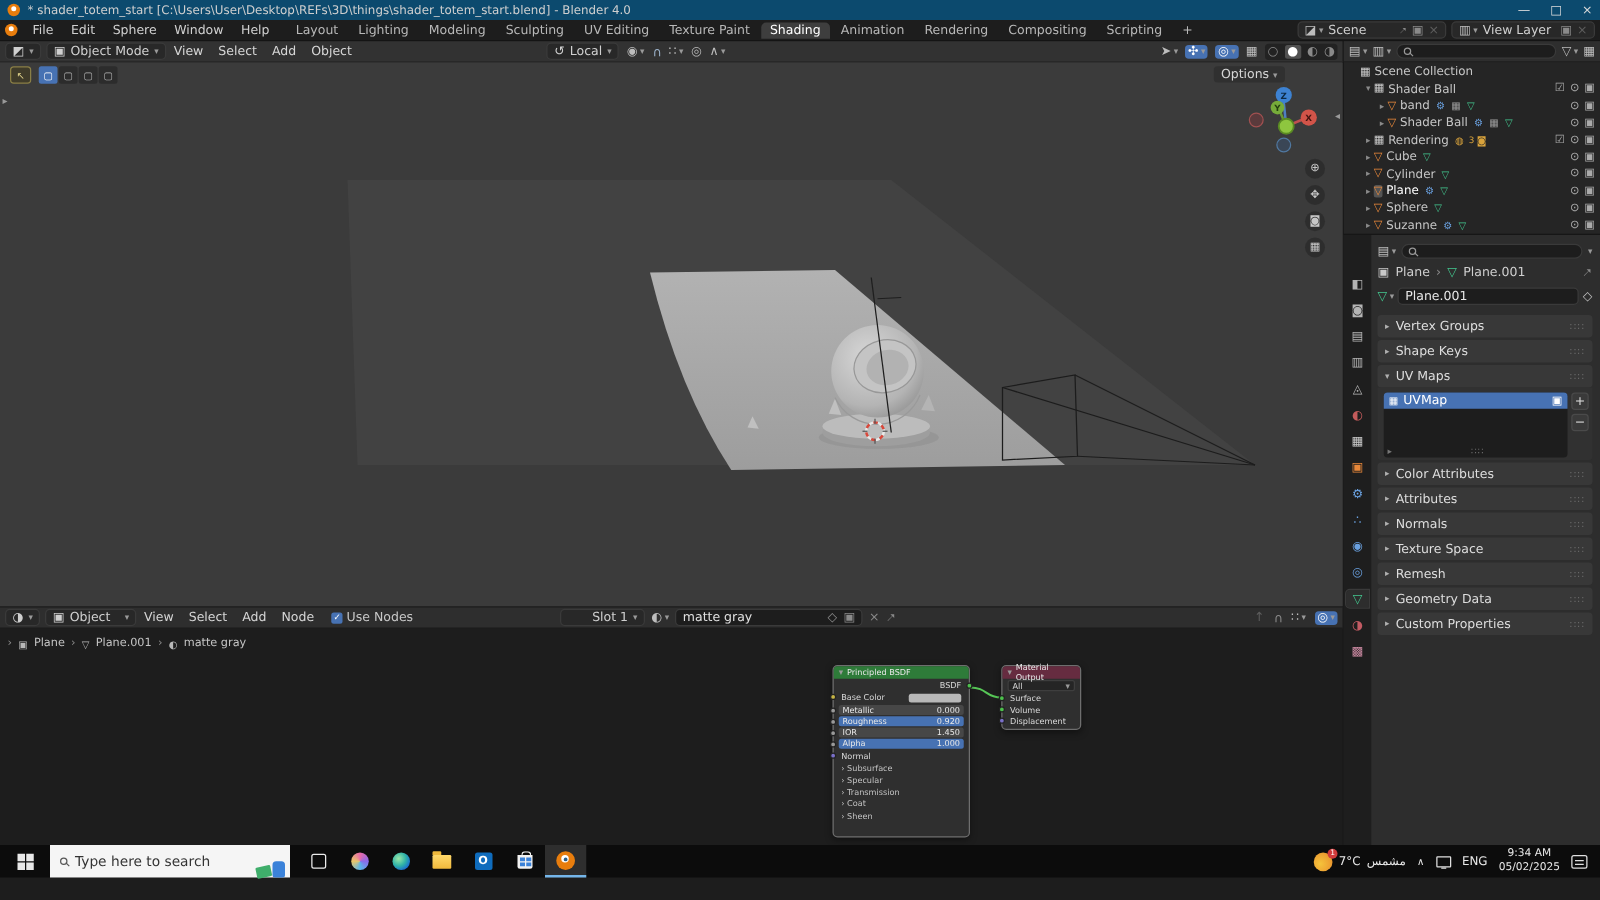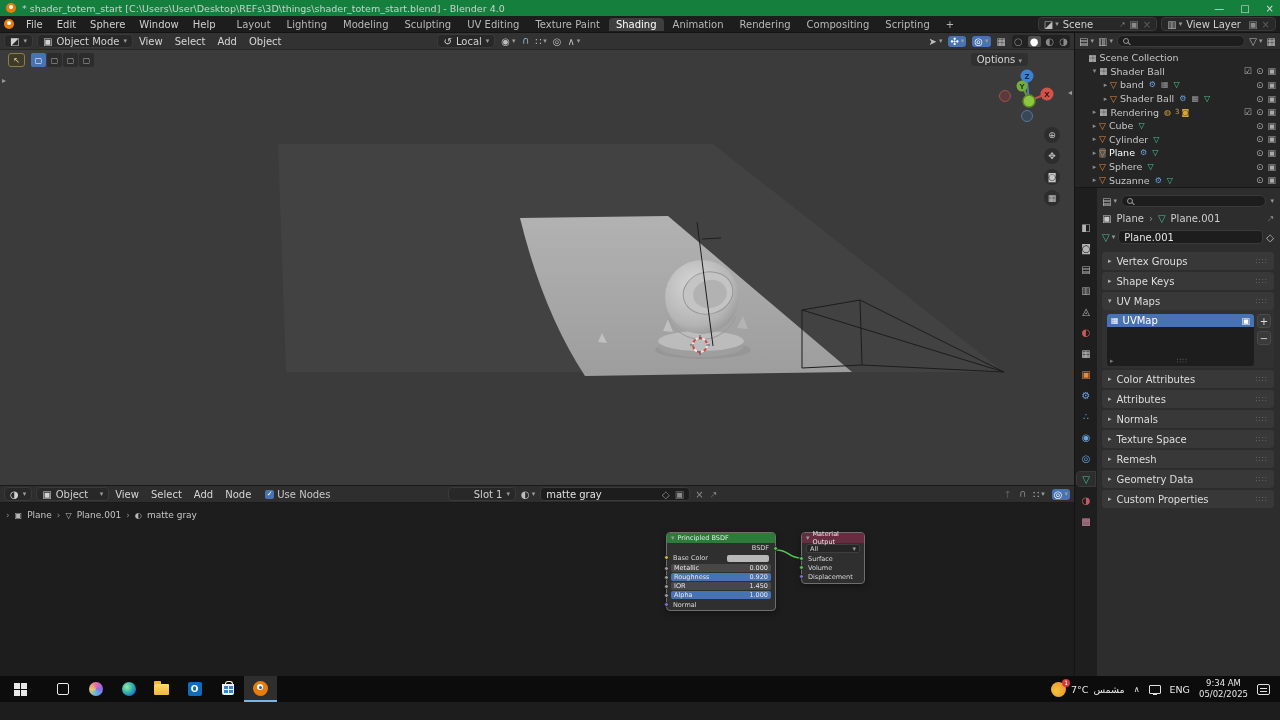--- a/index.html
+++ b/index.html
@@ -2,21 +2,21 @@
 <html><head>
 <meta charset="utf-8">
 <style>
   * { margin:0; padding:0; box-sizing:border-box; }
   html,body { width:1280px; height:720px; overflow:hidden; background:#1d1d1d;
     font-family:"DejaVu Sans","Liberation Sans",sans-serif; font-size:10px; color:#c8c8c8;
     -webkit-font-smoothing:antialiased; }
   .window { width:1280px; height:720px; display:flex; flex-direction:column; }
 
   
-  .titlebar { height:16px; background:#15803d; display:flex; align-items:center; padding:0 6px; flex:0 0 16px; }
+  .titlebar { height:16px; background:#0c4a6e; display:flex; align-items:center; padding:0 6px; flex:0 0 16px; }
   .blogo { width:10px; height:10px; border-radius:50%; background:#e87d0d; position:relative; margin-right:6px; flex:0 0 10px;}
   .blogo::after{ content:""; position:absolute; left:3px; top:2px; width:4px; height:4px; border-radius:50%; background:#fff;}
   .titletext { color:#cfcfcf; font-size:9.5px; white-space:nowrap; }
   .wincontrols { margin-left:auto; display:flex; gap:16px; color:#dcdcdc; font-size:10px; }
   .wincontrols span { cursor:default; }
 
   
   .topbar { height:17px; background:#1d1d1d; display:flex; align-items:center; padding:0 4px; flex:0 0 17px; border-bottom:1px solid #141414;}
   .menus { display:flex; gap:14px; margin-left:6px; color:#d0d0d0; }
   .ws { display:flex; gap:2px; margin-left:14px; }
@@ -422,20 +422,38 @@
                 <div class="slider hl">
                   <span>Alpha</span>
                   <span>1.000</span>
                 </div>
               </div>
             </div>
           <div class="nrow" style="height:10px;">
             <span class="sock l" style="background:#7a70c9;"></span>
             <span>Normal</span>
           </div>
+          <div id="bsdf-sections" style="padding-bottom:2px;">
+              <div class="nrow" style="height: 9.5px;">
+                <span class="sect">› Subsurface</span>
+              </div>
+              <div class="nrow" style="height: 9.5px;">
+                <span class="sect">› Specular</span>
+              </div>
+              <div class="nrow" style="height: 9.5px;">
+                <span class="sect">› Transmission</span>
+              </div>
+              <div class="nrow" style="height: 9.5px;">
+                <span class="sect">› Coat</span>
+              </div>
+              <div class="nrow" style="height: 9.5px;">
+                <span class="sect">› Sheen</span>
+              </div>
+              <div class="nrow" style="height: 9.5px;"></div>
+            </div>
         </div>
 
         <div class="node" style="left:801px;top:29px;width:64px;">
           <div class="nh" style="background:#662c40;">
               <span class="caret">▾</span>
               <span>Material Output</span>
             </div>
           <div class="ndrop">
             <span>All</span>
               <span class="caret">▾</span>
@@ -716,20 +734,28 @@
 
   <div class="taskbar">
     <span class="start">
         <span class="wingrid">
           <i></i>
           <i></i>
           <i></i>
           <i></i>
         </span>
       </span>
+    <div class="tsearch">
+      <span class="mag"></span>
+      <span style="font-size:11px;color:#333;">Type here to search</span>
+      <span class="deco">
+          <span class="book"></span>
+          <span class="bag"></span>
+        </span>
+    </div>
     <div class="tapps" id="tb-apps">
         <div class="tapp">
           <span class="tv"></span>
         </div>
         <div class="tapp">
           <span class="copilot"></span>
         </div>
         <div class="tapp">
           <span class="edge"></span>
         </div>

